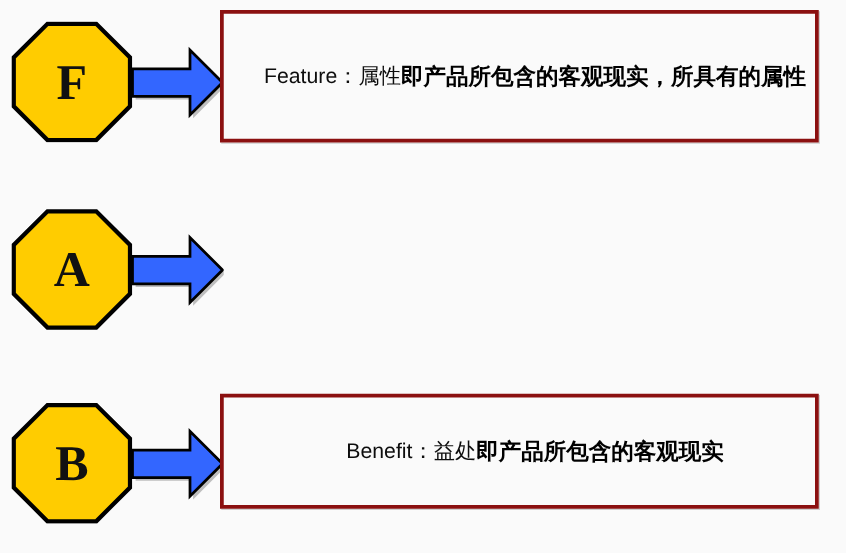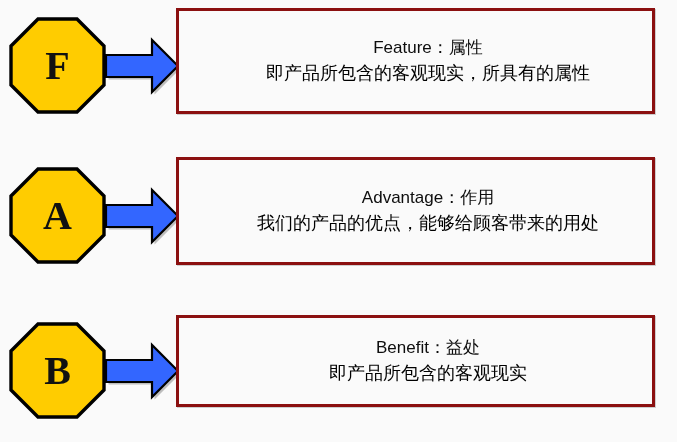--- a/index.html
+++ b/index.html
@@ -85,21 +85,21 @@
 
   
   .textbox {
     position: absolute;
     left: 176px;
     width: 479px;
     box-sizing: border-box;
     border: 3px solid #8b1010;
     background: #fafafa;
     display: flex;
-    flex-direction: column;
+    flex-direction: row;
     align-items: center;
     justify-content: center;
     box-shadow: 1px 1px 0 rgba(170,170,170,0.55);
     padding-left: 25px;
   }
   .row-0 .textbox { top: 8px;  height: 106px; }
   .row-1 .textbox { top: 7px;  height: 108px; }
   .row-2 .textbox { top: 10px; height: 92px; }
 
   .line-title {
@@ -107,21 +107,21 @@
     font-size: 17px;
     font-weight: 400;
     color: #0d0d0d;
     line-height: 1.45;
     white-space: nowrap;
     text-align: center;
   }
   .line-desc {
     font-family: "Liberation Sans", "DejaVu Sans", sans-serif;
     font-size: 18px;
-    font-weight: 400;
+    font-weight: 700;
     color: #000000;
     line-height: 1.45;
     white-space: nowrap;
     text-align: right;
   }
 </style>
 </head>
 <body>
 
 <div id="diagram">
@@ -157,24 +157,20 @@
       <div class="badge-letter">A</div>
     </div>
 
     <div class="arrow">
       <svg viewBox="0 0 78 62" xmlns="http://www.w3.org/2000/svg" aria-hidden="true">
         <polygon points="5,21 51,21 51,6 77,32 51,58 51,43 5,43" fill="#aaaaaa" opacity="0.75" transform="translate(2.5,2.5)"></polygon>
         <polygon points="5,21 51,21 51,6 77,32 51,58 51,43 5,43" fill="#3366ff" stroke="#000000" stroke-width="2.2" stroke-linejoin="miter"></polygon>
       </svg>
     </div>
 
-    <div class="textbox">
-      <div class="line-title">Advantage：作用</div>
-      <div class="line-desc">我们的产品的优点，能够给顾客带来的用处</div>
-    </div>
   </div>
 
   <div class="row row-2">
 
     <div class="badge">
       <svg viewBox="0 0 97 97" xmlns="http://www.w3.org/2000/svg" aria-hidden="true">
         <polygon points="29,2 68,2 95,29 95,68 68,95 29,95 2,68 2,29" fill="#ffcc00" stroke="#000000" stroke-width="3.4" stroke-linejoin="miter"></polygon>
       </svg>
       <div class="badge-letter">B</div>
     </div>

